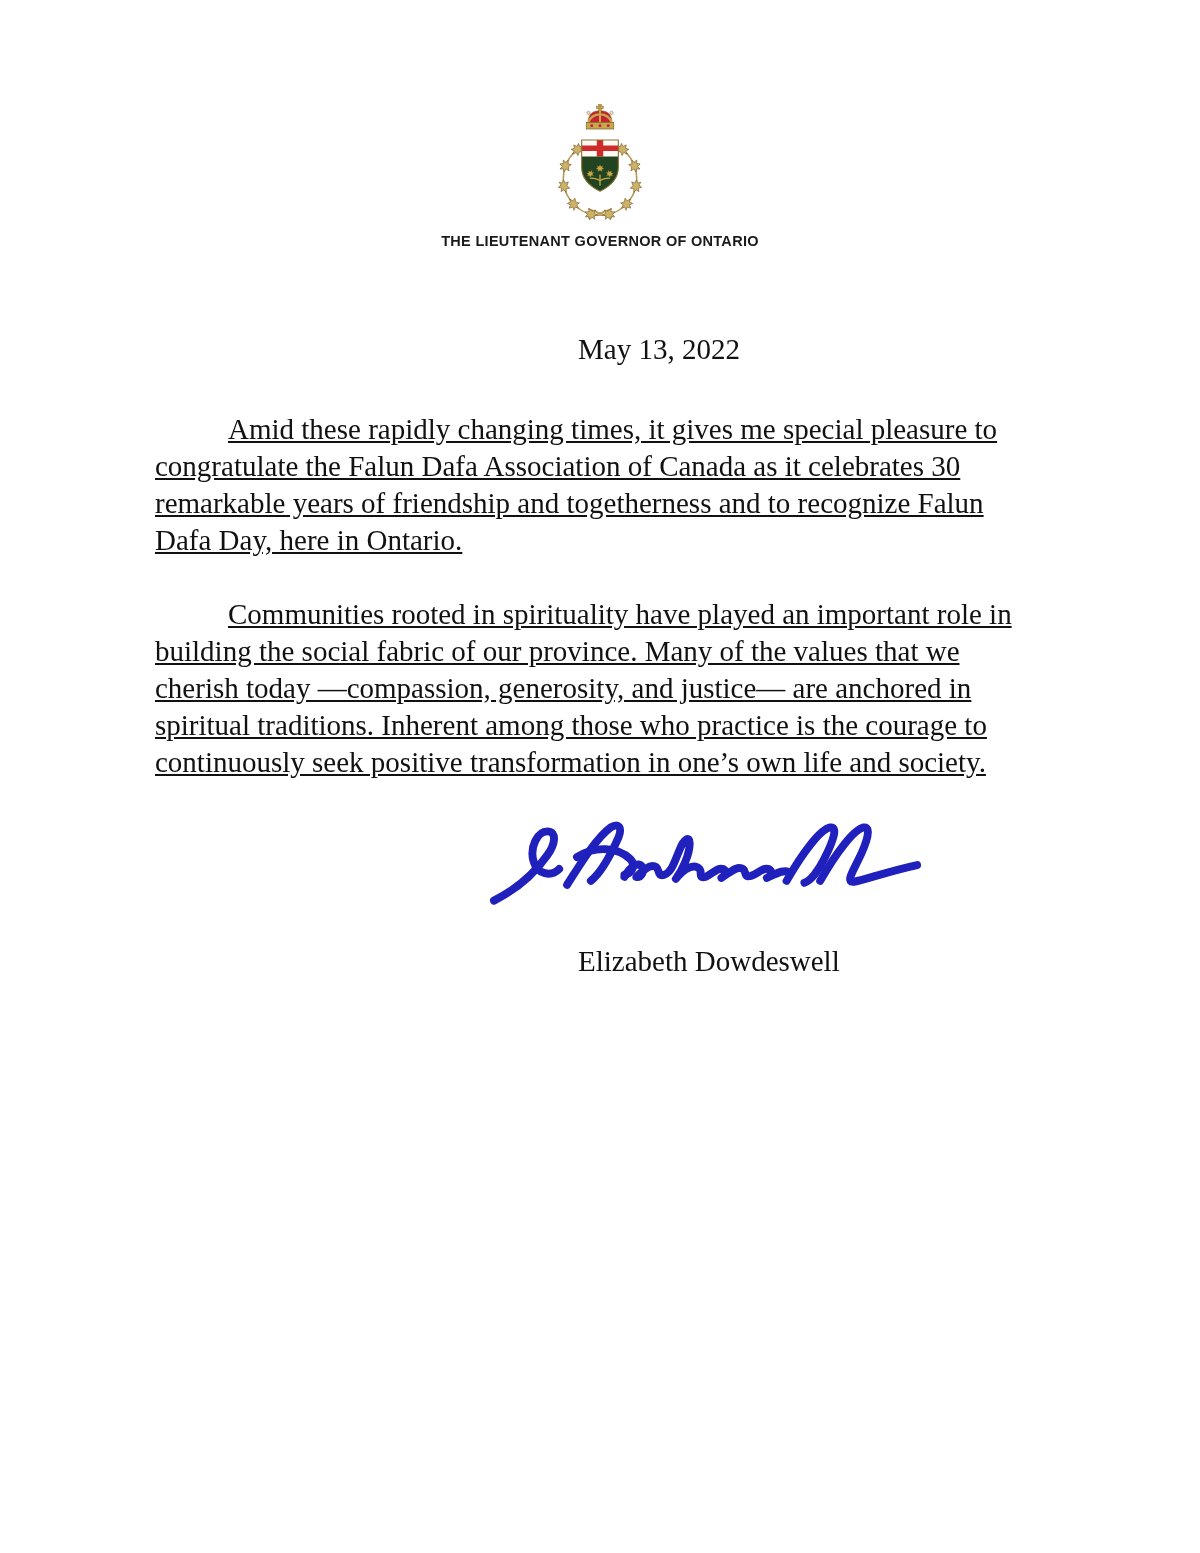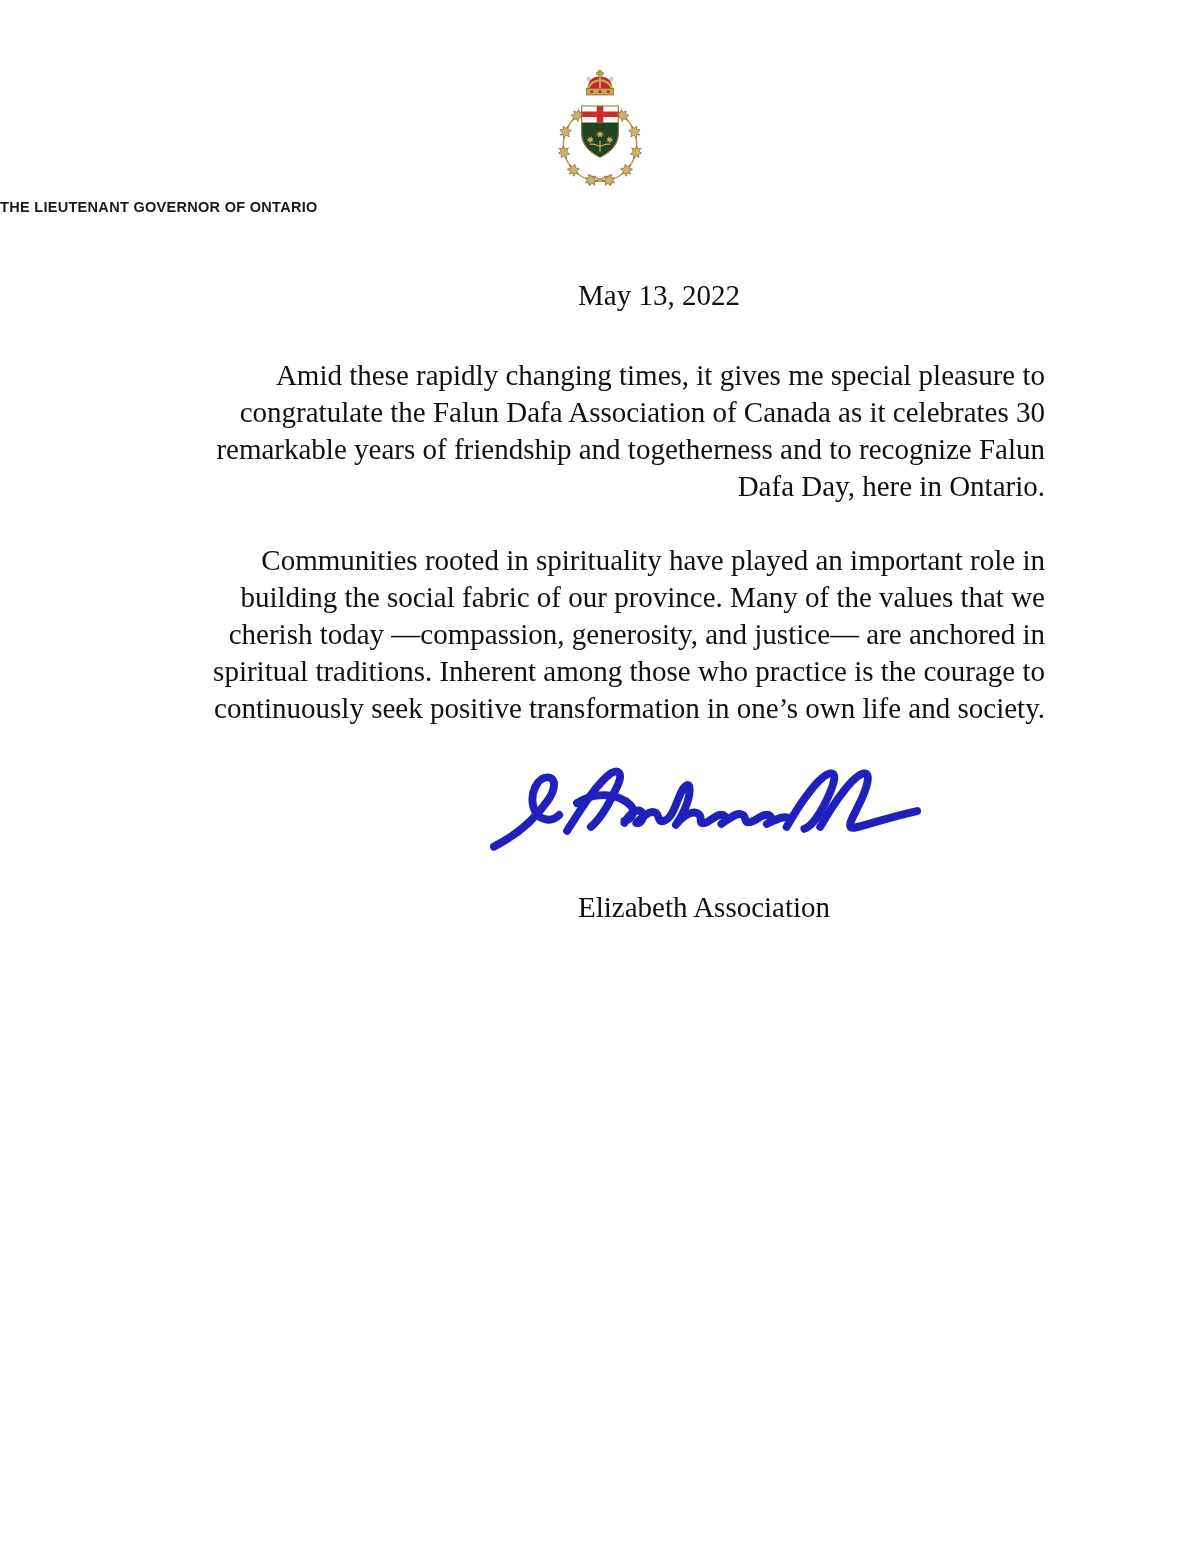--- a/index.html
+++ b/index.html
@@ -7,39 +7,39 @@
   .page {
     position: relative;
     width: 1200px;
     height: 1553px;
     background: #ffffff;
     font-family: "Liberation Serif", serif;
     color: #111111;
     overflow: hidden;
   }
   
-  .letterhead { text-align: left; padding-top: 62px; }
+  .letterhead { text-align: center; padding-top: 96px; }
   .crest { display: block; margin: 0 auto 4px auto; }
   .lh-title {
     font-family: "Liberation Sans", sans-serif;
     font-weight: bold;
     font-size: 14.5px;
     line-height: 19px;
     letter-spacing: 0.3px;
     color: #1a1a1a;
   }
   
   .letter-body {
     margin: 0 155px;
     width: 890px;
     font-size: 29px;
     line-height: 37px;
   }
-  .letter-date { margin-top: 60px; padding-left: 423px; }
-  .letter-body p { margin-top: 37px; text-indent: 73px; text-align: right; }
+  .letter-date { margin-top: 80px; padding-left: 423px; }
+  .letter-body p { margin-top: 37px; text-indent: 73px; text-align: left; text-decoration: underline; }
   .letter-body p.first { margin-top: 43px; }
   .signature-block { margin-top: 38px; padding-left: 335px; height: 96px; }
   .signer-name { margin-top: 28px; padding-left: 423px; }
 </style>
 </head>
 <body>
 
 <div class="page">
 
   <header class="letterhead">
@@ -118,16 +118,16 @@
           <path d="M4,82 C24,72 44,56 58,36 C66,25 68,12 58,12 C48,12 40,28 44,42 C48,56 62,58 70,50" stroke="#2020bd"></path>
           <path d="M78,66 C92,44 108,18 122,8 C130,3 134,8 130,18 C122,36 112,54 102,62" stroke="#2020bd"></path>
           <path d="M88,38 C106,26 130,28 142,40 C148,46 144,54 136,56" stroke="#2020bd"></path>
           <path d="M136,58 C142,47 150,42 154,48 C157,53 152,59 148,58 C154,52 162,44 168,48 C172,51 169,58 176,56 C184,53 186,44 192,30 C196,20 202,16 202,24 C202,36 194,52 188,60 C196,50 206,44 212,50 C215,54 210,60 218,58 C225,55 230,48 236,50 C240,52 237,58 234,59 C242,54 250,46 256,50 C260,53 256,59 264,57 C271,55 276,48 282,50 C286,52 284,58 280,59 C288,56 296,50 302,53" stroke="#2020bd"></path>
           <path d="M300,62 C316,34 334,10 344,8 C352,7 348,20 338,40 C332,52 324,62 318,64" stroke="#2020bd"></path>
           <path d="M334,62 C350,34 368,10 378,8 C386,7 382,22 372,42 C366,54 360,64 368,63 C382,60 404,52 432,46" stroke="#2020bd"></path>
         </g>
       </svg>
     </div>
 
-    <div class="signer-name">Elizabeth Association</div>
+    <div class="signer-name">Elizabeth Dowdeswell</div>
   </main>
 
 </div>
 
 </body></html>

